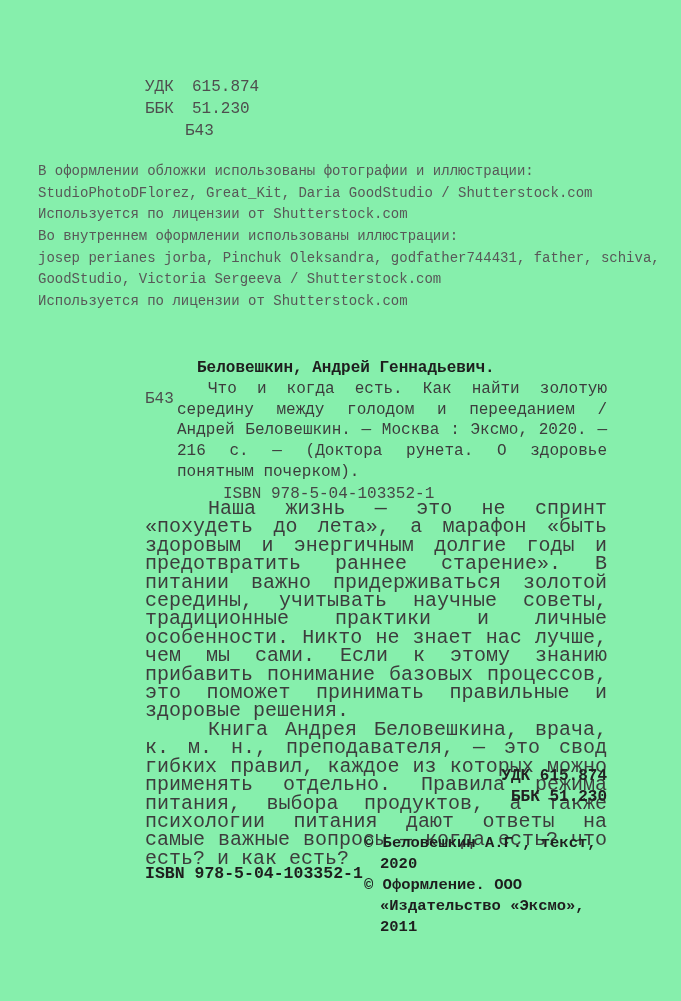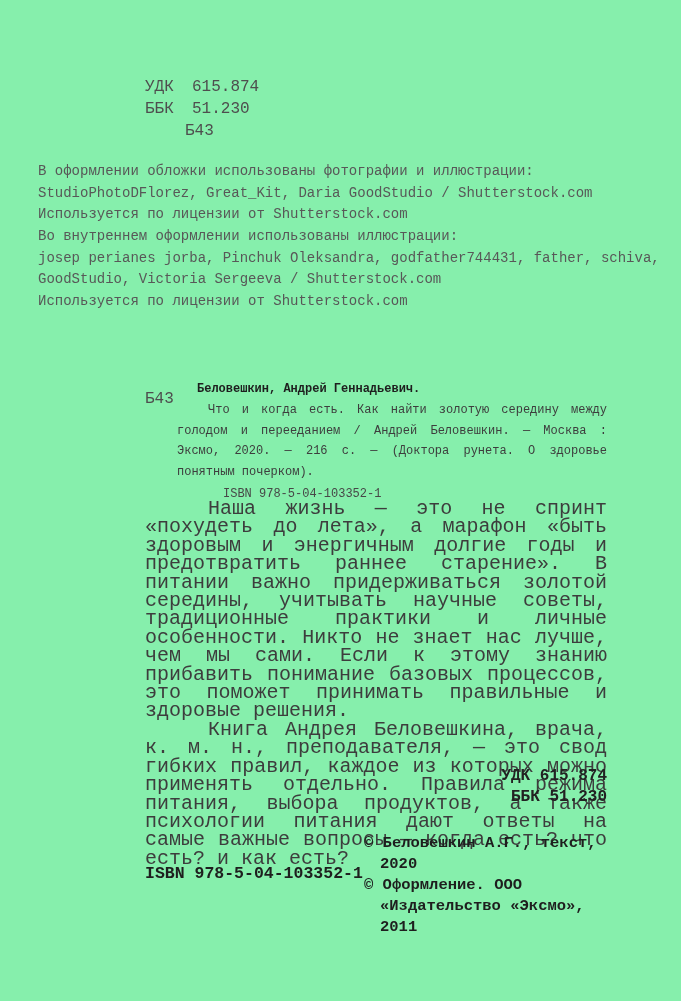--- a/index.html
+++ b/index.html
@@ -25,22 +25,22 @@
     font-size:14px;line-height:21.5px;
   }
   .credits.cover{top:161px;}
   .credits.interior{top:226px;}
   
   .hang-code{
     position:absolute;top:390px;left:145px;
     font-size:16px;color:#4e4e4e;
   }
   .biblio{
-    position:absolute;top:379px;left:177px;width:430px;
-    font-size:12px;line-height:20.8px;
+    position:absolute;top:358px;left:177px;width:430px;
+    font-size:16px;line-height:20.8px;
   }
   .biblio .author{font-weight:bold;color:#1e1e1e;margin:0 0 0 20px;}
   .biblio .desc{margin:0;text-align:justify;text-indent:31px;color:#3d3d3d;}
   .biblio .isbn{margin:1px 0 0 46px;color:#474747;}
   
   .annotation{
     position:absolute;top:500px;left:145px;width:462px;
     font-size:20px;line-height:18.4px;
     text-align:justify;color:#3d3d3d;
   }

